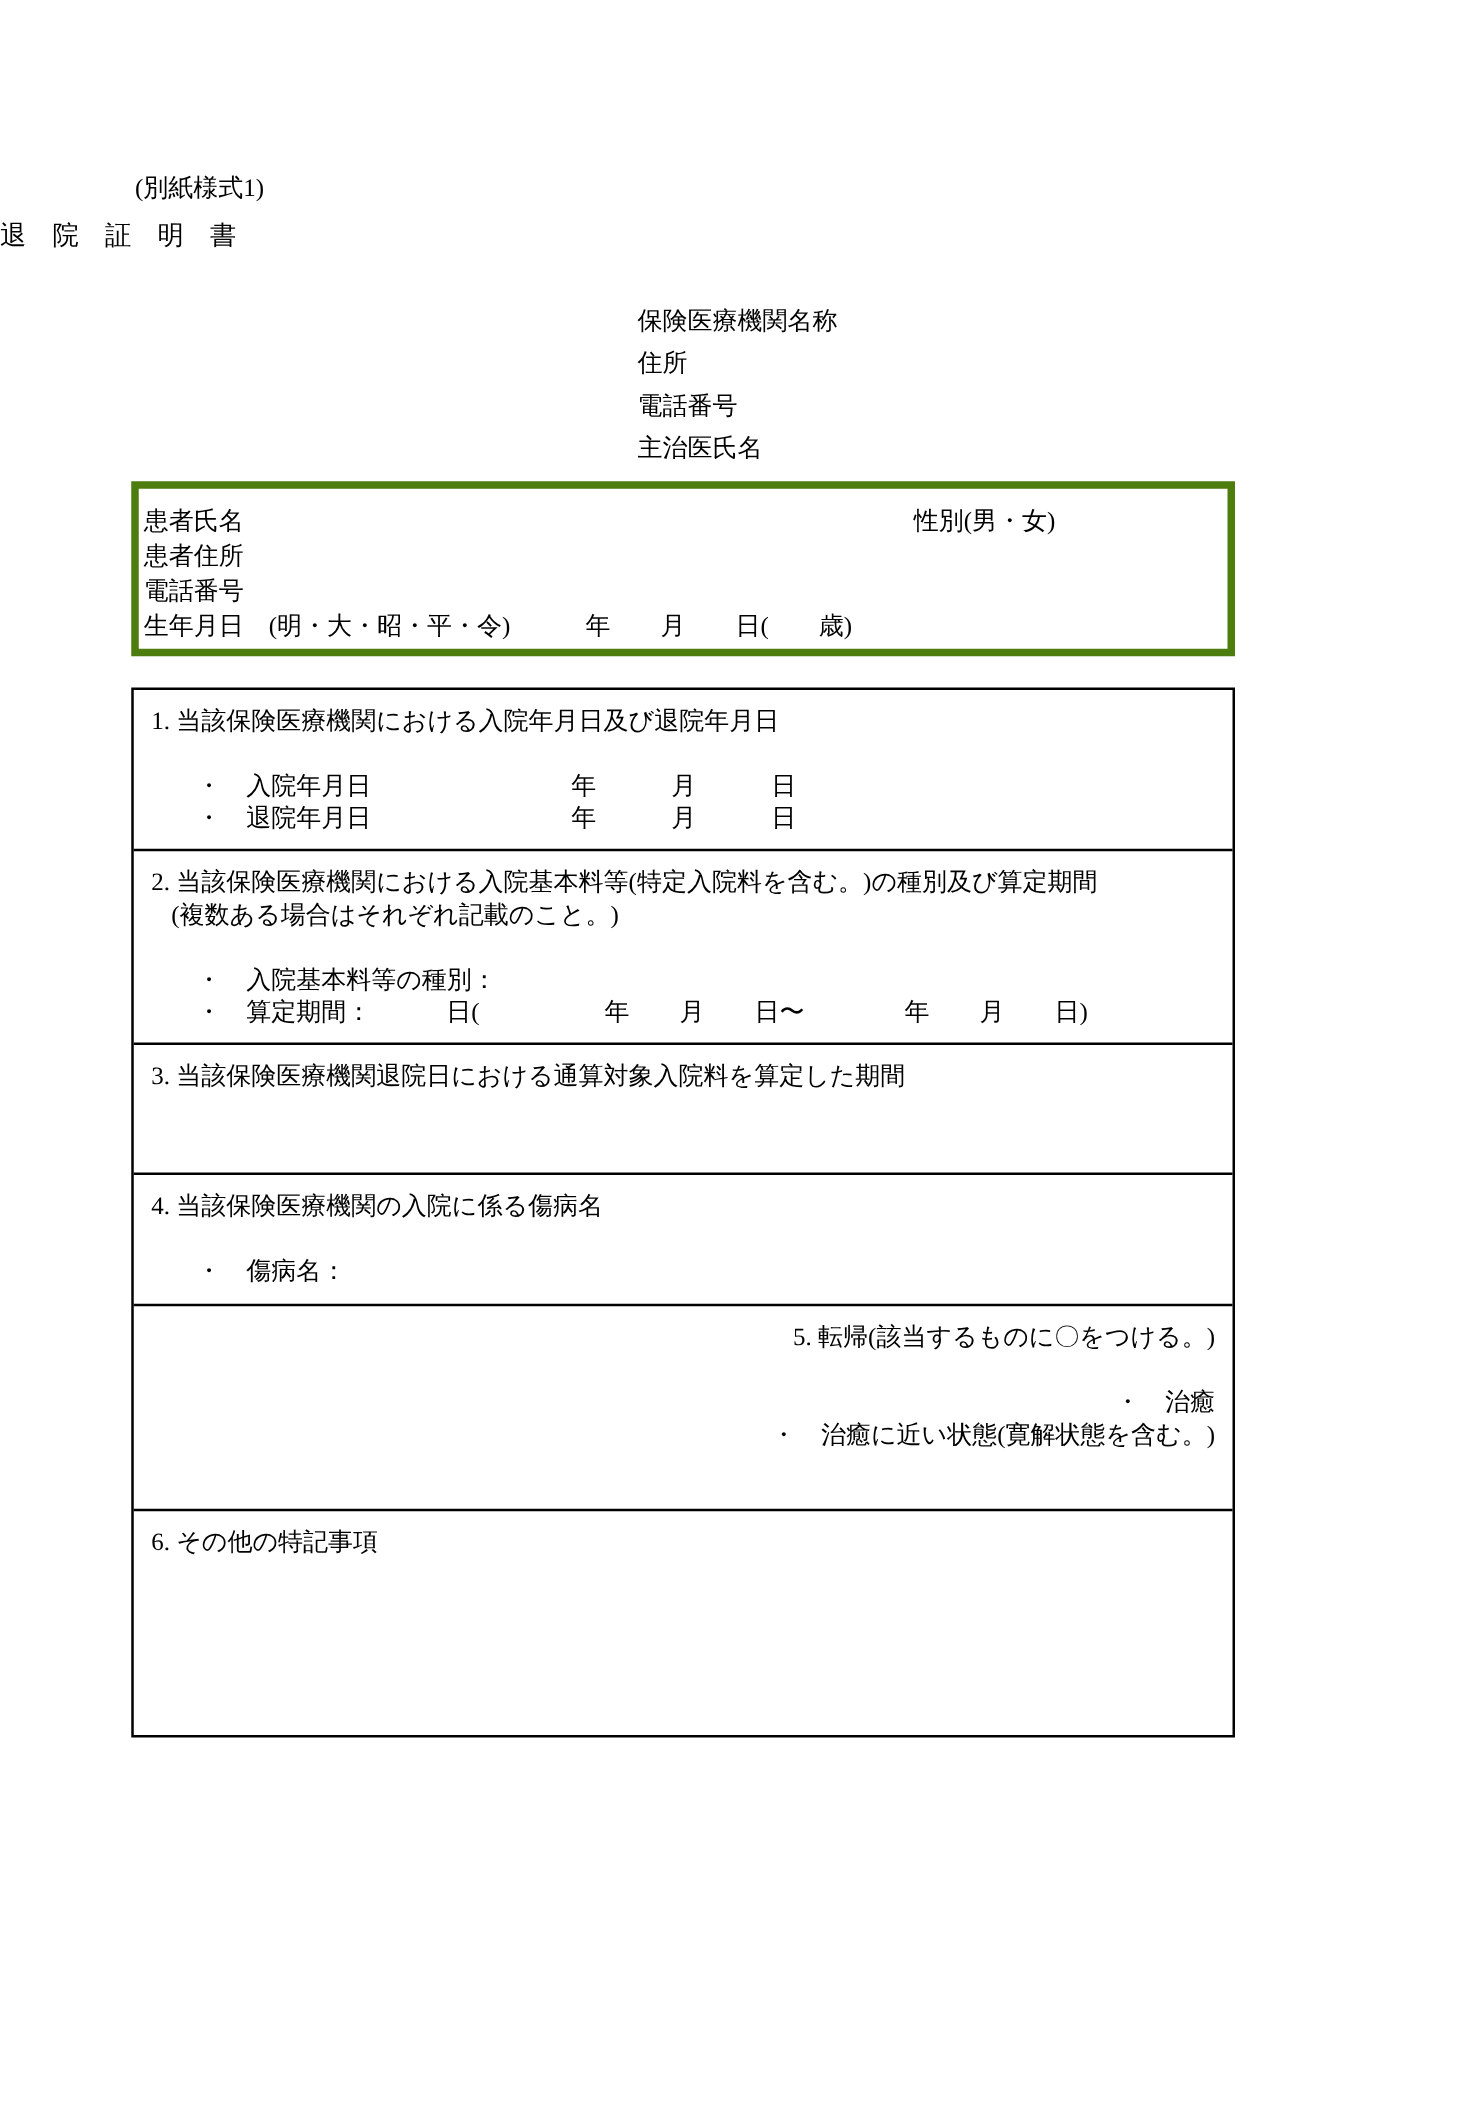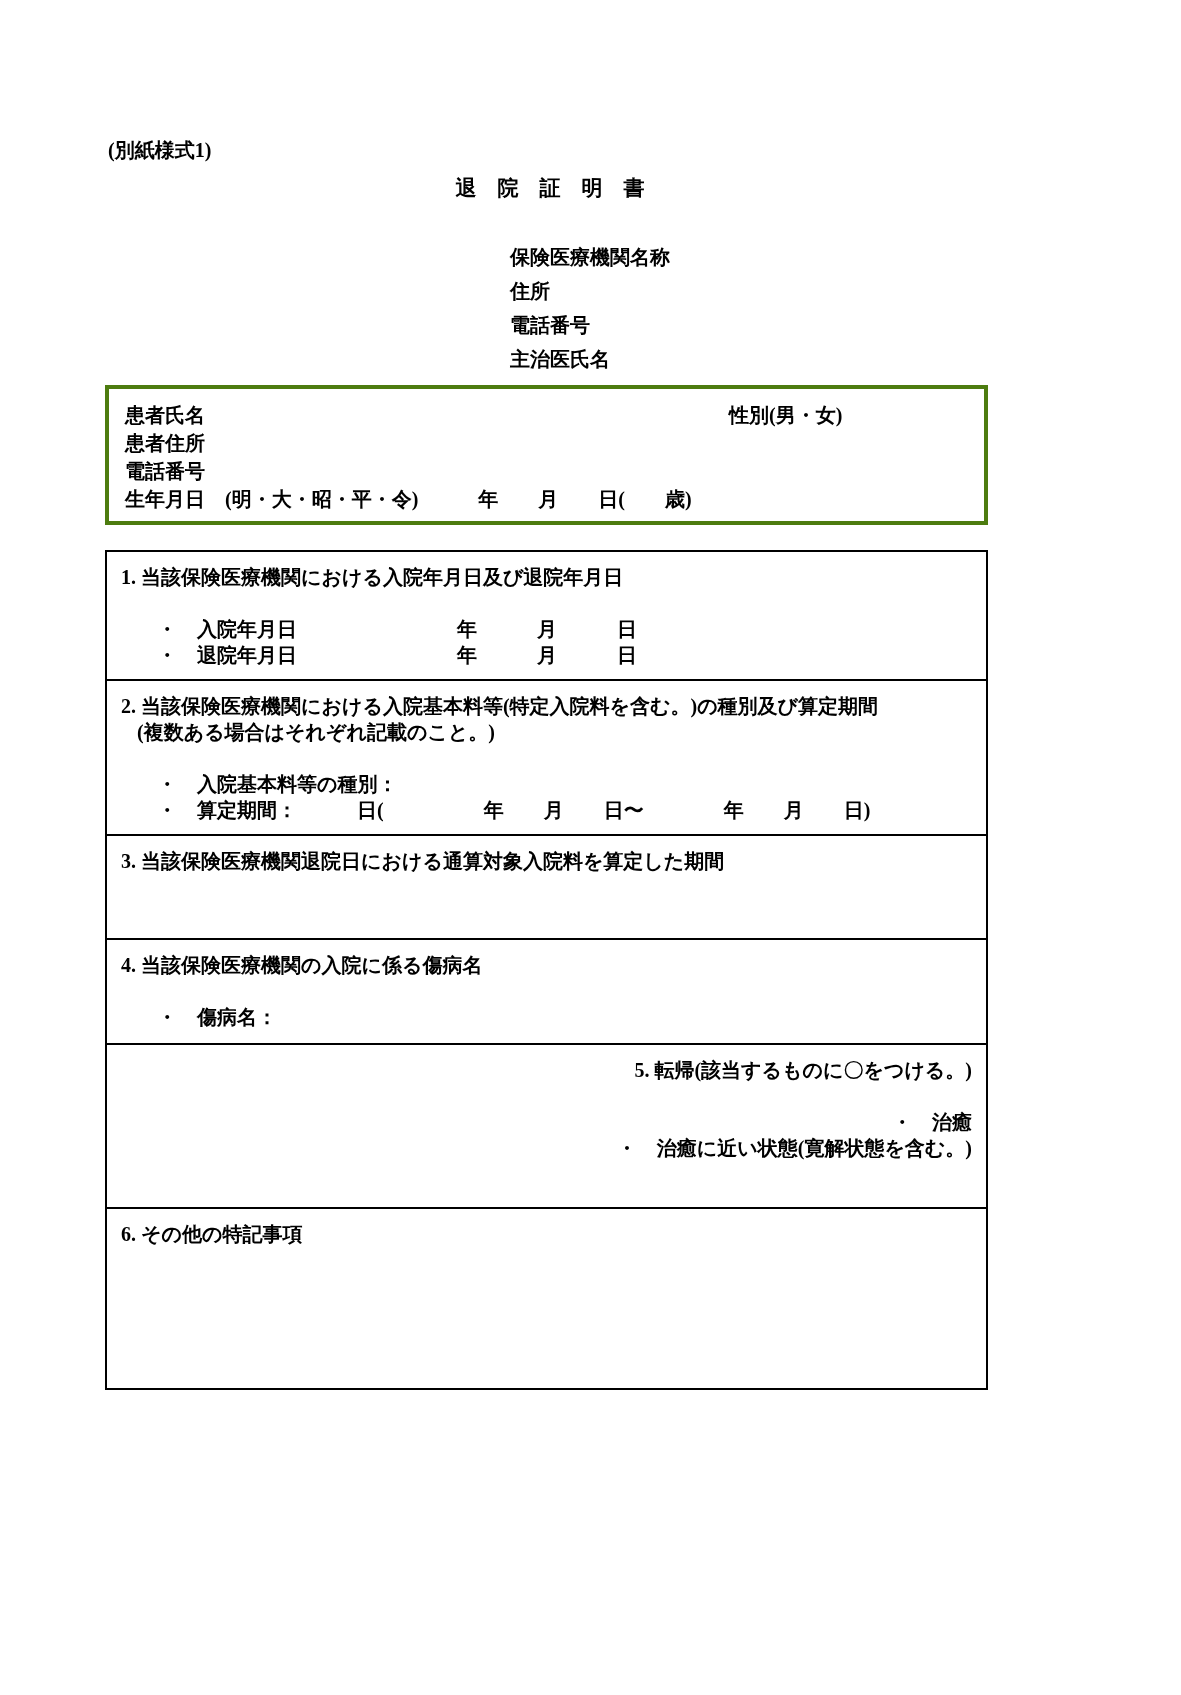--- a/index.html
+++ b/index.html
@@ -13,55 +13,54 @@
     position: relative;
     overflow: hidden;
     color: #000000;
     font-family: "Liberation Serif", "DejaVu Serif", serif;
     font-size: 20px;
   }
   .page {
     position: relative;
     width: 1181px;
     height: 1695px;
-    font-weight: bold;
   }
   .corner-label {
     position: absolute;
     left: 108px;
     top: 137px;
     white-space: pre-wrap;
   }
   .doc-title {
     position: absolute;
     left: 0;
     top: 174px;
     width: 1100px;
-    text-align: center;
+    text-align: left;
     font-size: 21px;
     white-space: pre-wrap;
   }
   .issuer-block {
     position: absolute;
     left: 510px;
     top: 240px;
     line-height: 34px;
   }
   .issuer-block > div {
     white-space: pre-wrap;
   }
   .patient-box {
     position: absolute;
     left: 105px;
     top: 385px;
     width: 883px;
     height: 140px;
     box-sizing: border-box;
-    border: 4px solid #4d7c0f;
-    padding: 12px 16px;
+    border: 6px solid #4d7c0f;
+    padding: 12px 4px;
     line-height: 28px;
   }
   .patient-row {
     white-space: pre-wrap;
   }
   .patient-sex {
     position: absolute;
     left: 620px;
     top: 12px;
     line-height: 28px;

